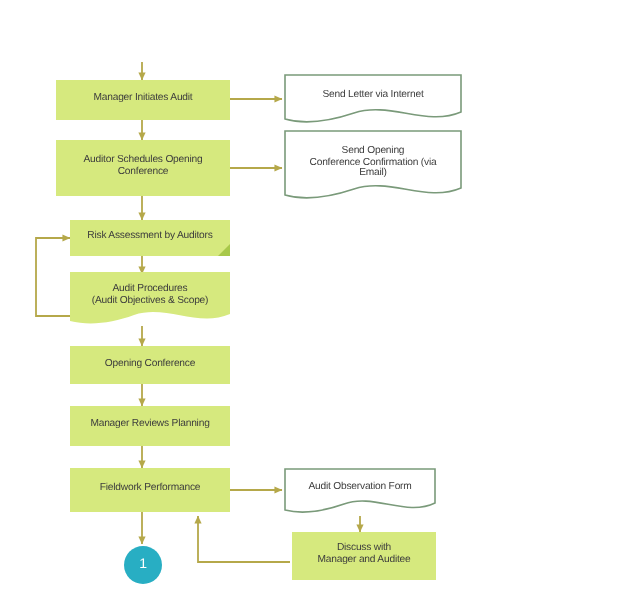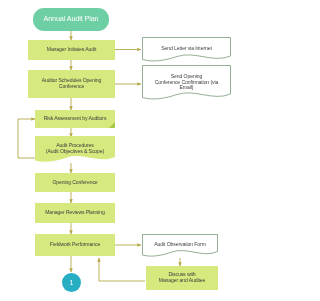--- a/index.html
+++ b/index.html
@@ -133,23 +133,20 @@
       <path d="M180,258 L180,266"></path>
 
       <path d="M71,256 L71,272"></path>
 
       <path d="M38,158 L18,158 L18,119 L35,119"></path>
 
       <path d="M145,281 L99,281 L99,258"></path>
     </g>
   </svg>
 
-  <div class="node terminator" style="left:33px; top:8px; width:76px; height:23px;">
-    <span class="node-label">Annual Audit Plan</span>
-  </div>
 
   <div class="node process" style="left:28px; top:40px; width:87px; height:20px;">
     <span class="node-label">Manager Initiates Audit</span>
   </div>
 
   <div class="node document" style="left:142px; top:37px; width:89px; height:26px;">
     <svg class="doc-shape" viewBox="0 0 89 26" preserveAspectRatio="none">
       <path d="M0.5,0.5 H88.5 V19 C71,26.5 53,13.5 35,19.5 C23,23.5 11,25.5 0.5,22.5 Z" fill="#ffffff" stroke="#7a9a7a" stroke-width="0.8"></path>
     </svg>
     <span class="node-label doc-text">Send Letter via Internet</span>

